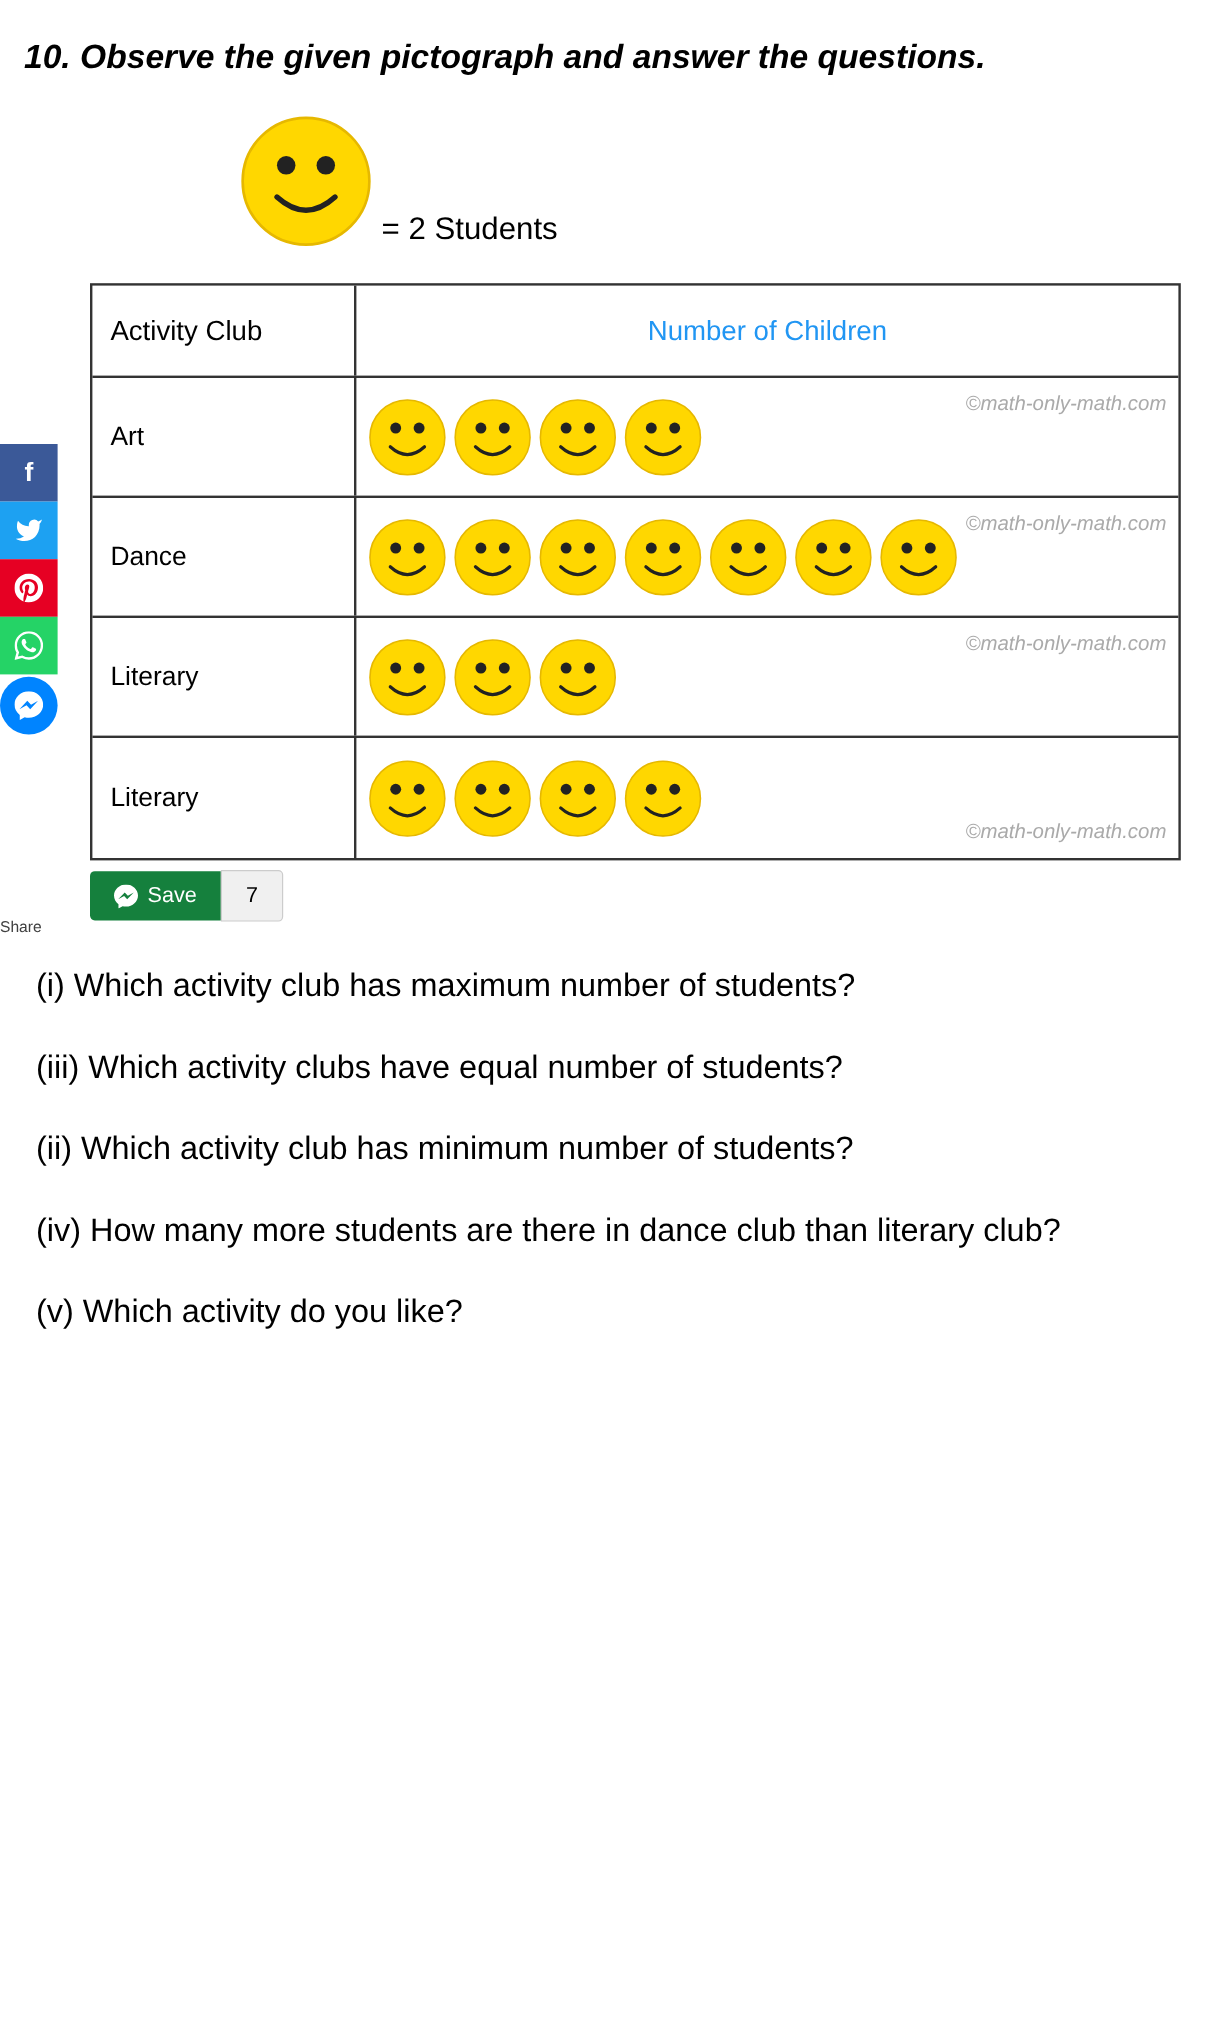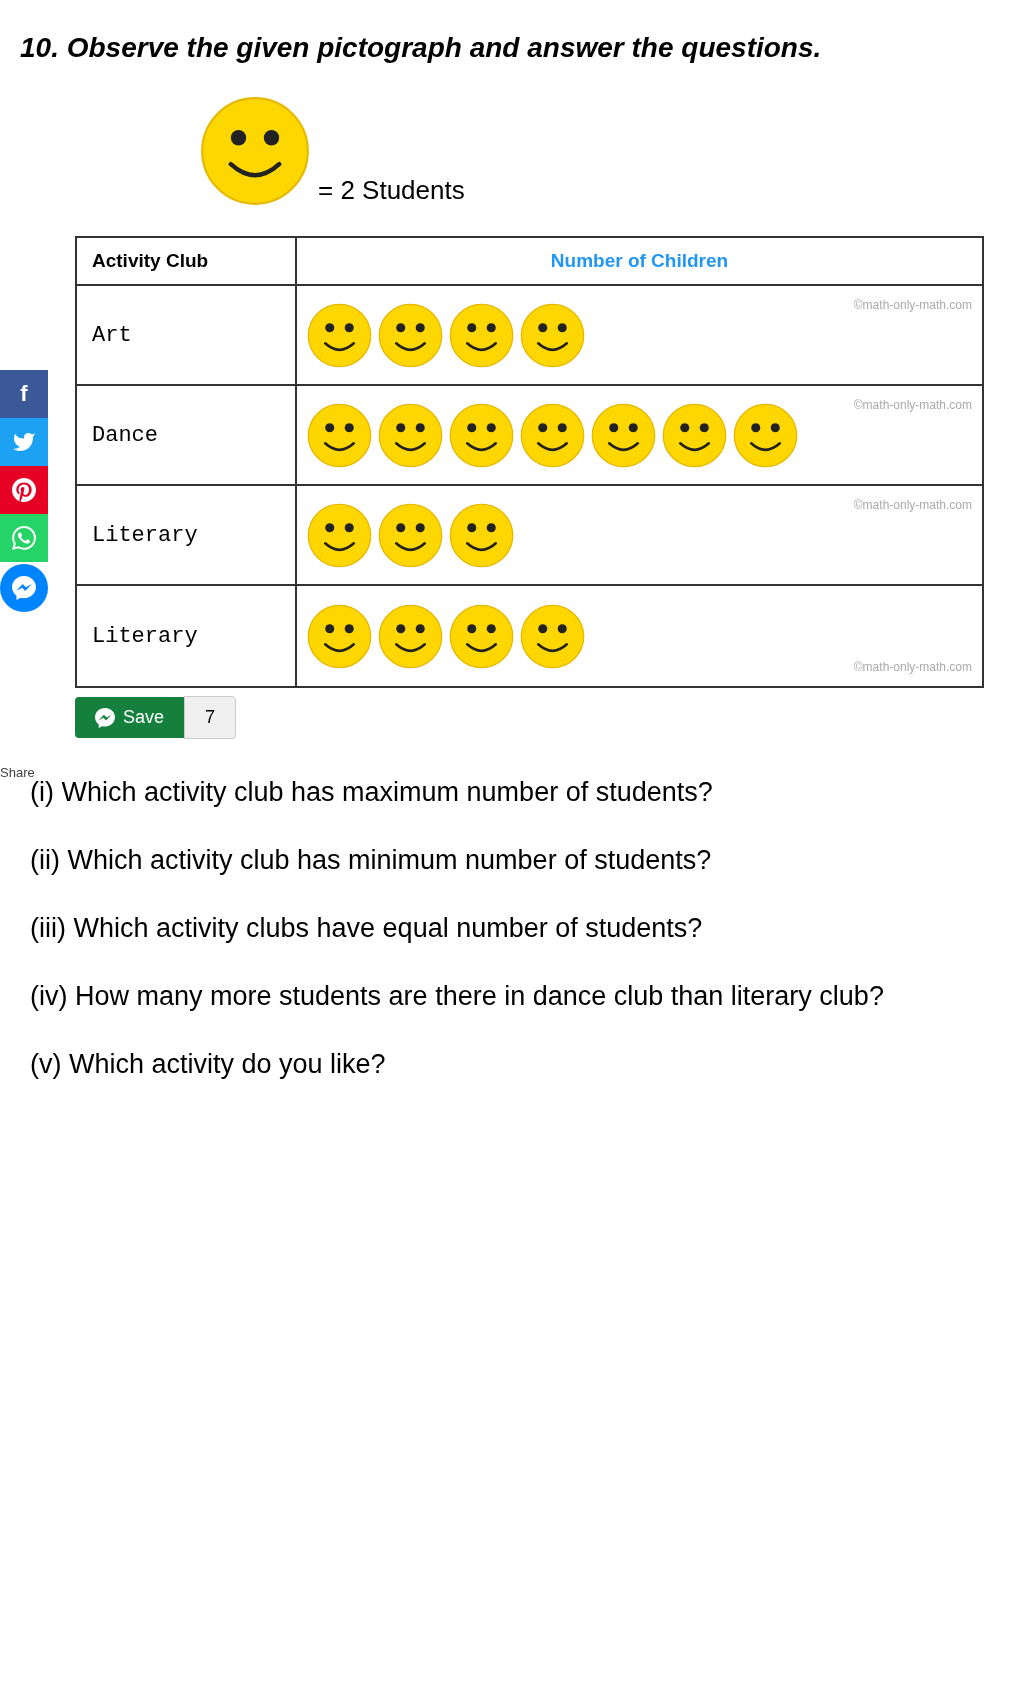--- a/index.html
+++ b/index.html
@@ -74,23 +74,23 @@
       position: relative;
     }
 
     .table-header {
       display: grid;
       grid-template-columns: 220px 1fr;
       border-bottom: 2px solid #333;
     }
 
     .header-cell {
-      padding: 12px 10px;
-      font-size: 19px;
-      font-weight: bold;
+      padding: 24px 10px;
+      font-size: 23px;
+      font-weight: normal;
       text-align: center;
     }
     .header-cell:first-child {
       border-right: 2px solid #333;
       text-align: left;
       padding-left: 15px;
     }
     .header-cell.number-of-children {
       color: #2196F3;
     }
@@ -106,38 +106,38 @@
       border-bottom: none;
     }
 
     .club-name {
       border-right: 2px solid #333;
       padding: 10px 10px 10px 15px;
       font-size: 22px;
       height: 100%;
       display: flex;
       align-items: center;
-      font-family: Liberation Mono, monospace;
     }
 
     .smileys-cell {
       padding: 10px 10px;
       display: flex;
       flex-wrap: wrap;
       align-items: center;
       gap: 6px;
       position: relative;
     }
 
     .watermark {
       position: absolute;
       top: 5px;
       right: 10px;
-      font-size: 12px;
+      font-size: 17px;
       color: #aaa;
+      font-style: italic;
     }
 
     .smiley-small {
       width: 65px;
       height: 65px;
     }
 
     
     .save-bar {
       display: flex;
@@ -375,17 +375,17 @@
     <svg width="20" height="20" viewBox="0 0 24 24" fill="white">
         <path d="M12 0C5.374 0 0 4.975 0 11.111c0 3.497 1.745 6.616 4.472 8.652V24l4.086-2.242c1.09.301 2.246.464 3.442.464 6.626 0 12-4.974 12-11.111C24 4.975 18.626 0 12 0zm1.191 14.963l-3.055-3.26-5.963 3.26L10.732 8l3.131 3.259L19.752 8l-6.561 6.963z"></path>
       </svg>
     <span>Save</span>
   </button>
   <div class="save-count">7</div>
 </div>
 
 <div class="questions-section">
   <div class="question-item">(i) Which activity club has maximum number of students?</div>
+  <div class="question-item">(iii) Which activity clubs have equal number of students?</div>
   <div class="question-item">(ii) Which activity club has minimum number of students?</div>
-  <div class="question-item">(iii) Which activity clubs have equal number of students?</div>
   <div class="question-item">(iv) How many more students are there in dance club than literary club?</div>
   <div class="question-item">(v) Which activity do you like?</div>
 </div>
 
 </body></html>

